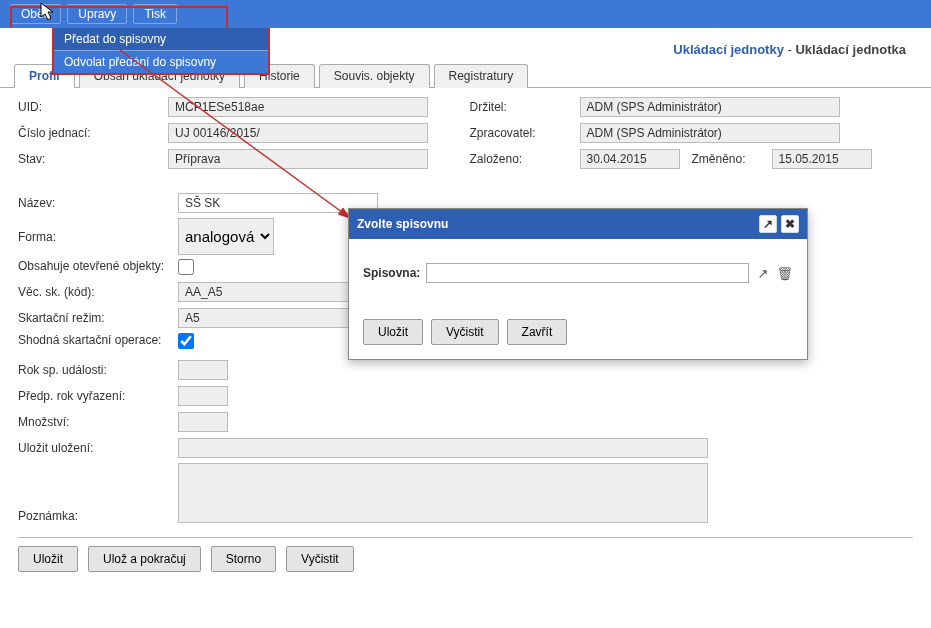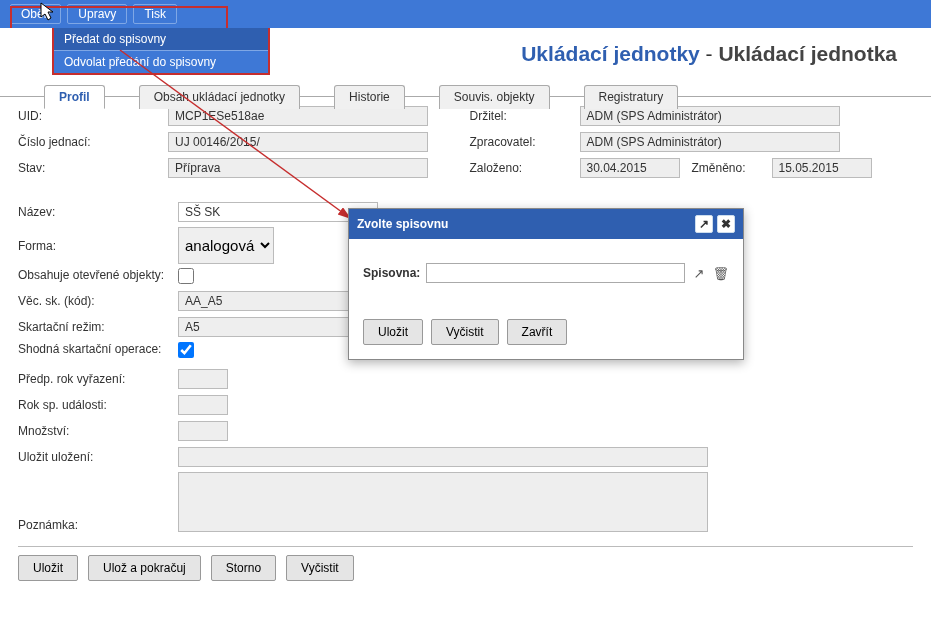--- a/index.html
+++ b/index.html
@@ -60,45 +60,44 @@
     width: 218px; height: 22px;
     border: 2px solid #c62e2e;
     border-bottom: none;
     pointer-events: none;
     z-index: 21;
   }
 
   
   .page-title {
     text-align: right;
-    padding: 14px 34px 6px 0;
-    font-size: 21px;
+    padding: 14px 25px 6px 0;
+    font-size: 13px;
   }
   .page-title .accent { color: #2f5fb0; font-weight: bold; }
   .page-title .rest { color: #444; font-weight: bold; }
 
   
   .tabrow {
     border-bottom: 1px solid #aaa;
     padding-left: 14px;
     display: flex;
     gap: 0;
   }
   .tab {
     border: 1px solid #aaa;
     border-bottom: none;
     padding: 4px 14px;
     background: #f0f0f0;
     font-size: 12px;
     position: relative;
-    top: 13px;
+    top: 1px;
     border-radius: 3px 3px 0 0;
     margin-right: 4px;
     cursor: pointer;
-    margin-left: 30px;
   }
   .tab.active {
     background: #fff;
     font-weight: bold;
     color: #2f5fb0;
     border-bottom: 1px solid #fff;
   }
 
   
   .form-area {
@@ -168,21 +167,21 @@
     font-size: 12px;
     cursor: pointer;
     border-radius: 2px;
   }
 
   
   .dialog {
     position: absolute;
     top: 208px;
     left: 348px;
-    width: 396px;
+    width: 460px;
     background: #fff;
     border: 1px solid #888;
     box-shadow: 0 3px 10px rgba(0,0,0,0.3);
     z-index: 30;
   }
   .dialog-titlebar {
     background: #2f5fb0;
     color: #fff;
     font-weight: bold;
     padding: 6px 8px;
@@ -341,25 +340,25 @@
   </div>
   <div class="row">
     <label class="wide">Skartační režim:</label>
     <div class="val" style="width:216px">A5</div>
   </div>
   <div class="row" style="align-items:flex-start">
     <label class="wide" style="line-height:1.2">Shodná skartační operace:</label>
     <input type="checkbox" class="check" checked="" style="">
   </div>
   <div class="row">
+    <label class="wide">Rok sp. události:</label>
+    <input type="text" class="short" style="">
+  </div>
+  <div class="row">
     <label class="wide">Předp. rok vyřazení:</label>
-    <input type="text" class="short" style="">
-  </div>
-  <div class="row">
-    <label class="wide">Rok sp. události:</label>
     <input type="text" class="short" style="">
   </div>
   <div class="row">
     <label class="wide">Množství:</label>
     <input type="text" class="short" style="">
   </div>
   <div class="row">
     <label class="wide">Uložit uložení:</label>
     <input type="text" style="width: 530px; border: 1px solid rgb(187, 187, 187); background: rgb(238, 238, 238); padding: 2px 4px; font-family: inherit; font-size: 12px;">
   </div>

